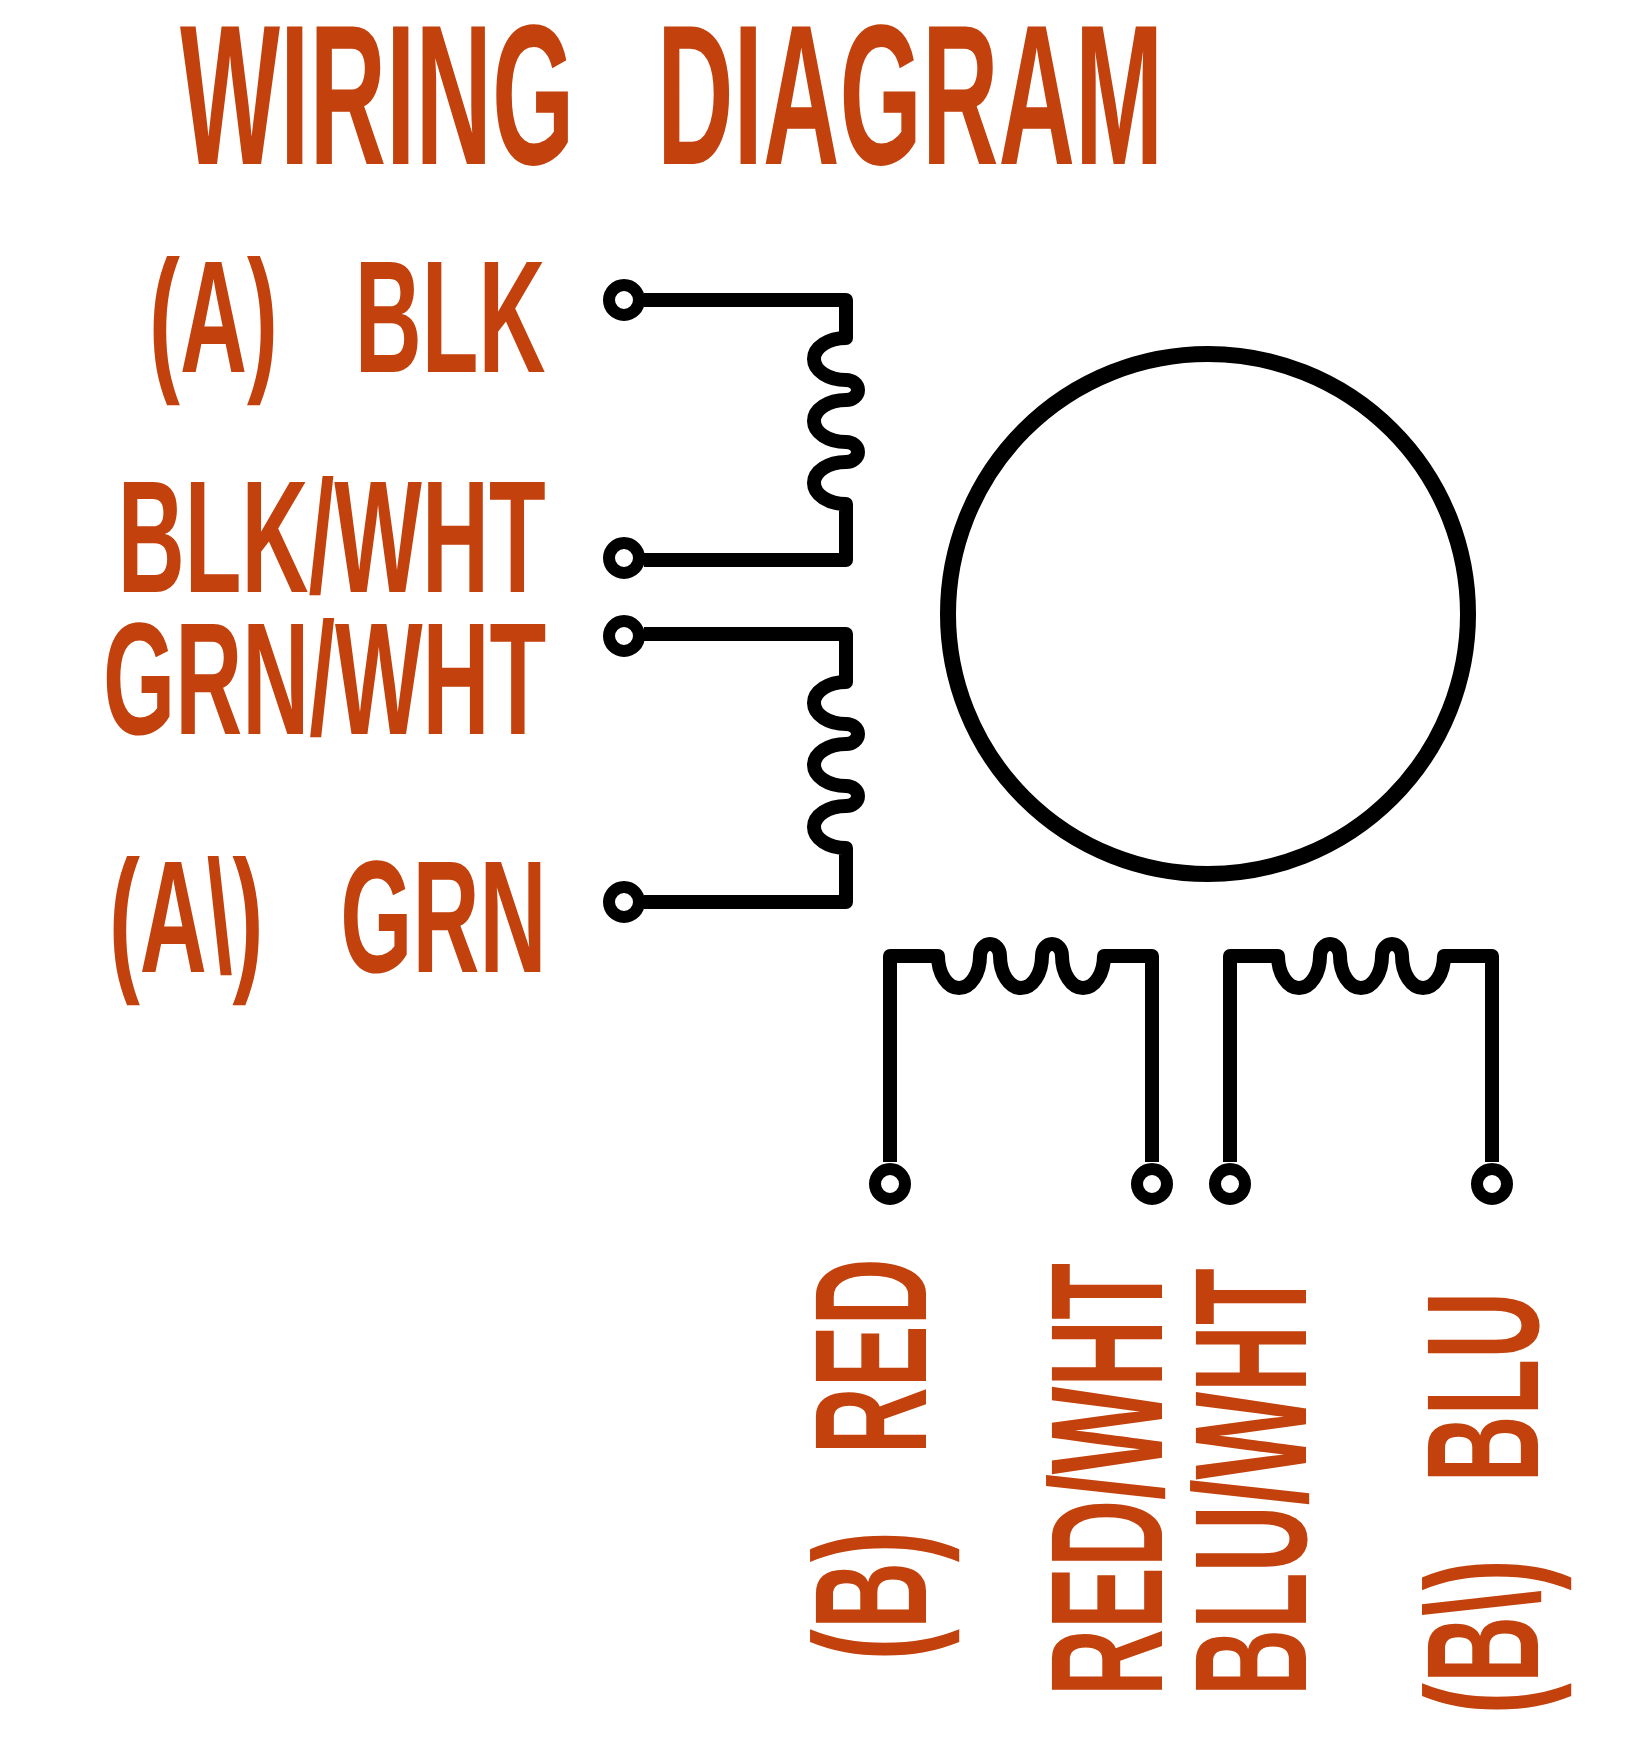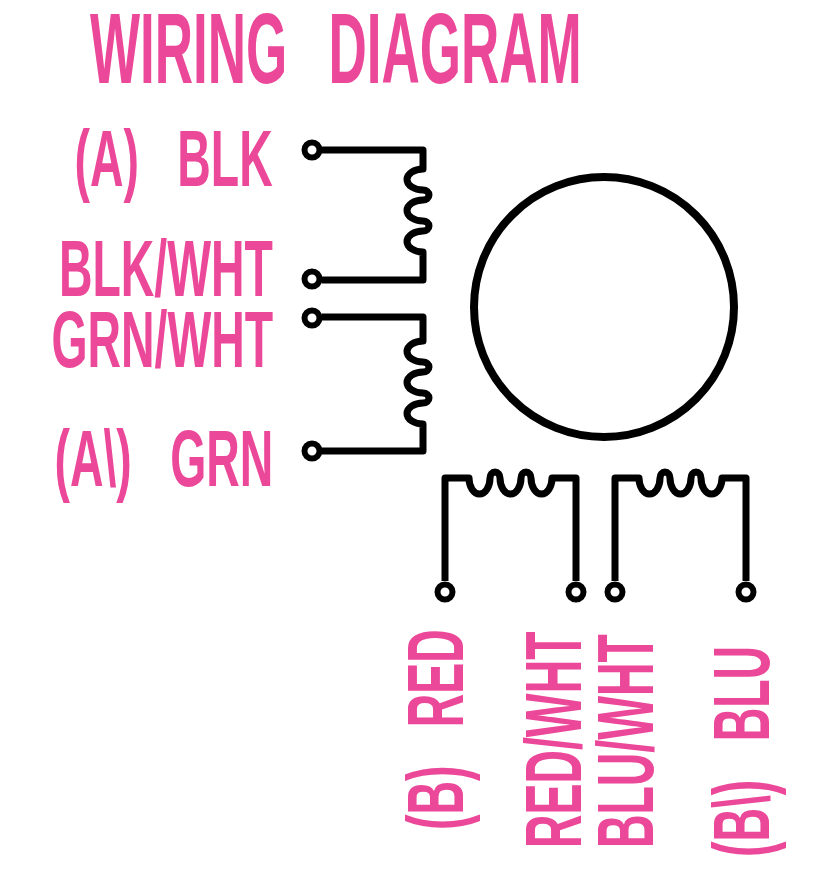--- a/index.html
+++ b/index.html
@@ -3,21 +3,21 @@
 <meta charset="utf-8">
 <style>
   html, body { margin: 0; padding: 0; background: #ffffff; }
   .stage {
     position: relative;
     width: 814px;
     height: 872px;
     background: #ffffff;
     overflow: hidden;
     font-family: "Liberation Sans", sans-serif;
-    color: #ec4899;
+    color: #c2410c;
   }
   .stage svg { position: absolute; left: 0; top: 0; }
   .title {
     position: absolute;
     left: 90px;
     top: -2px;
     font-size: 100px;
     font-weight: bold;
     line-height: 1;
     white-space: nowrap;

